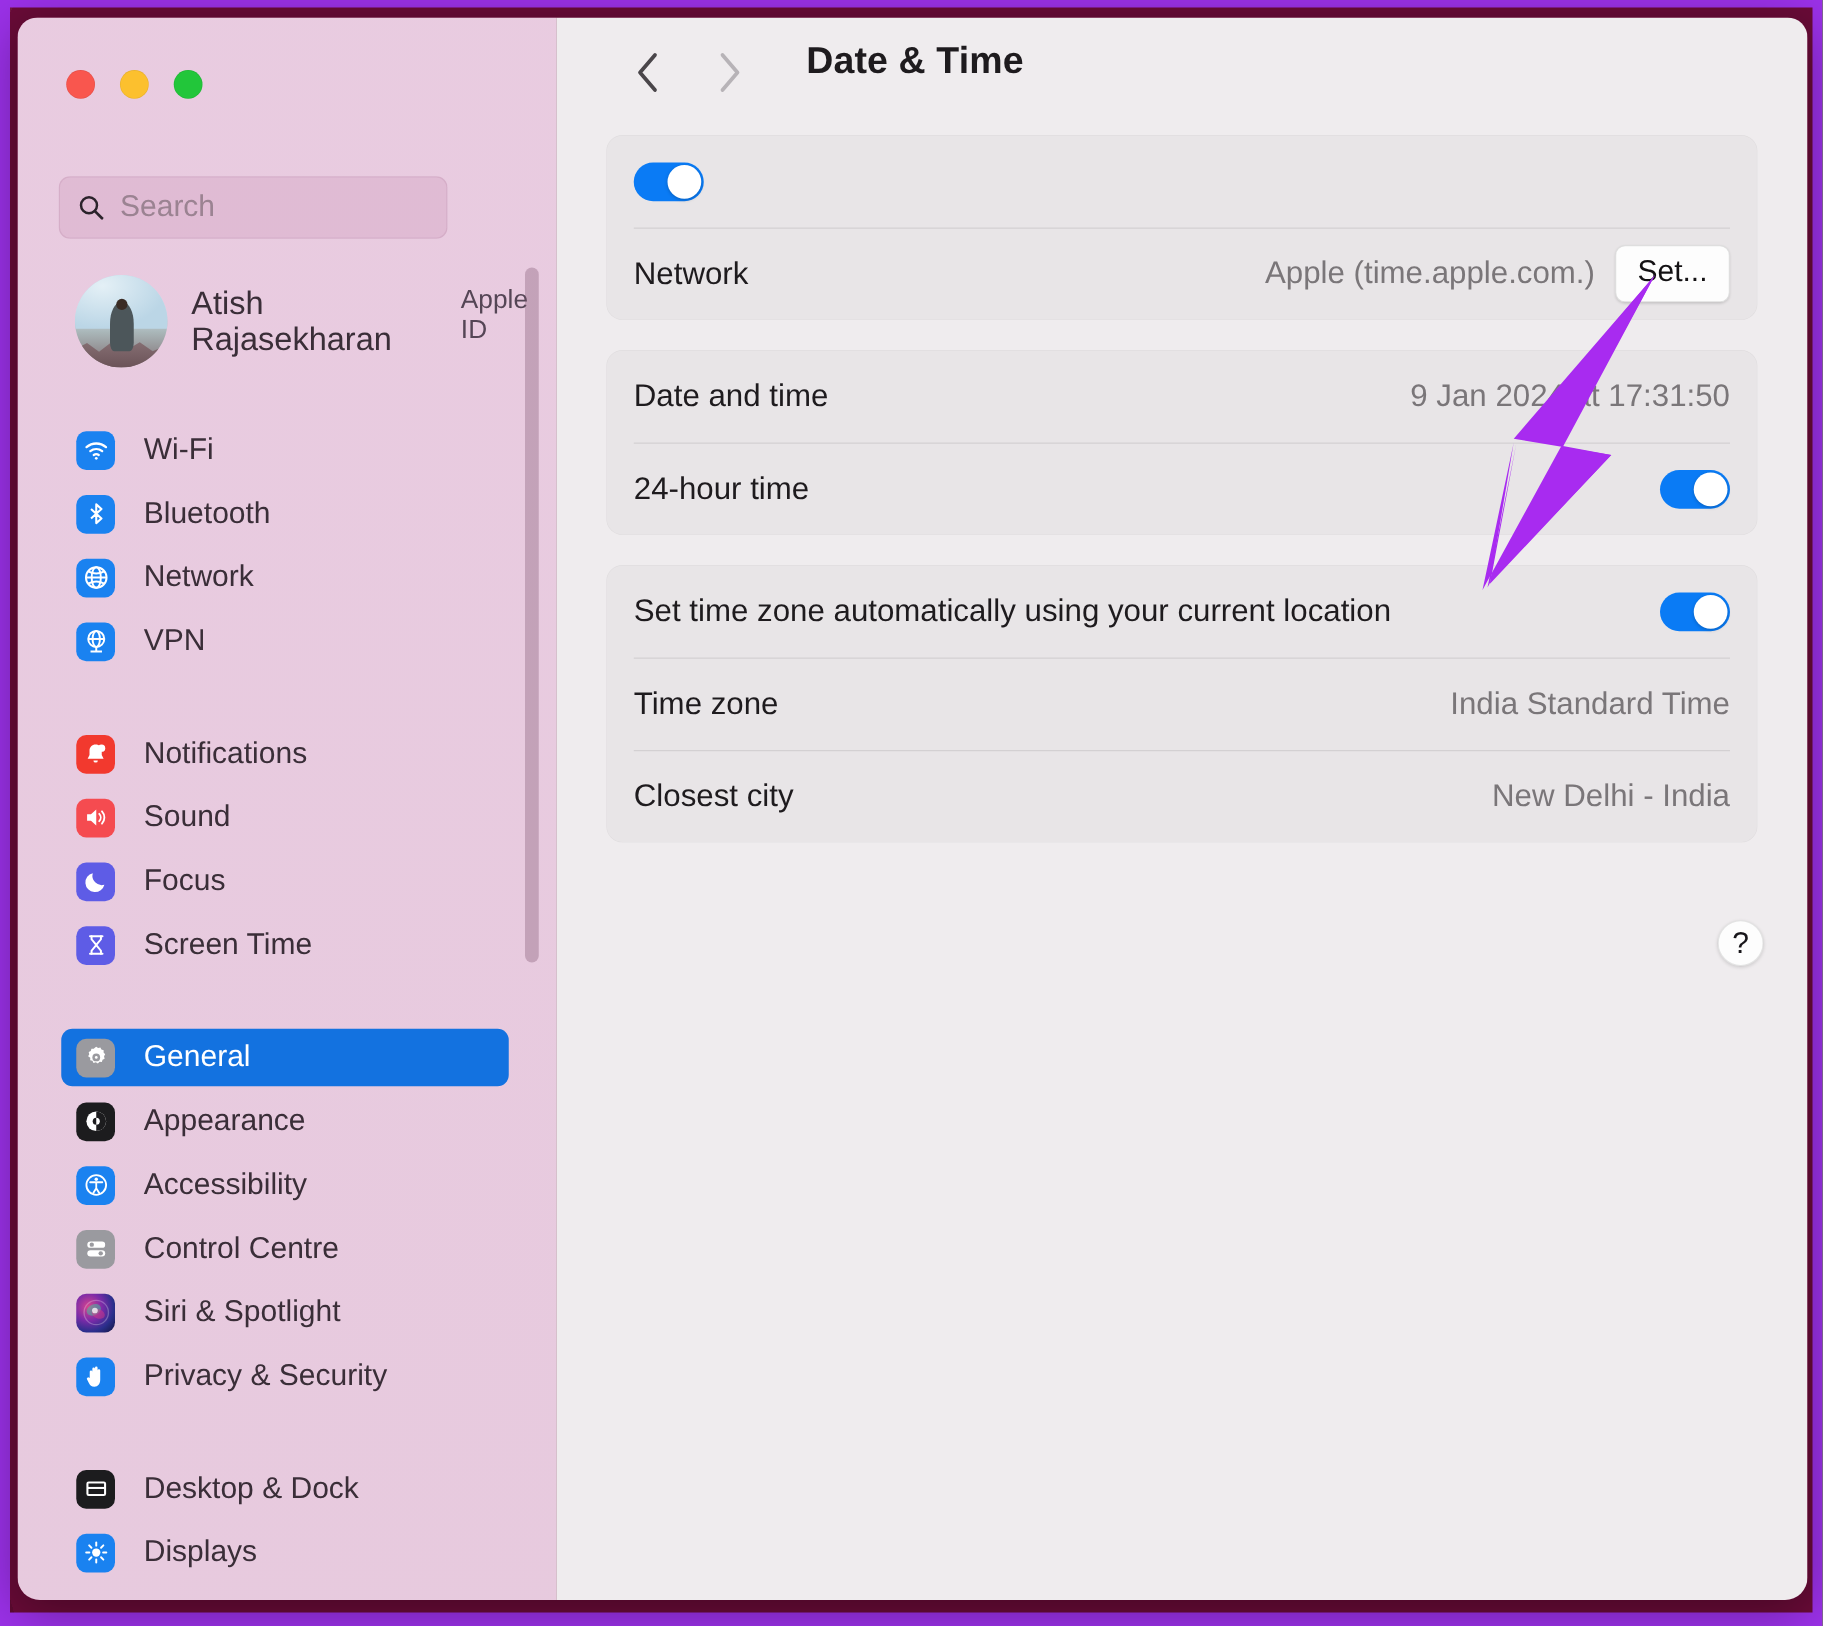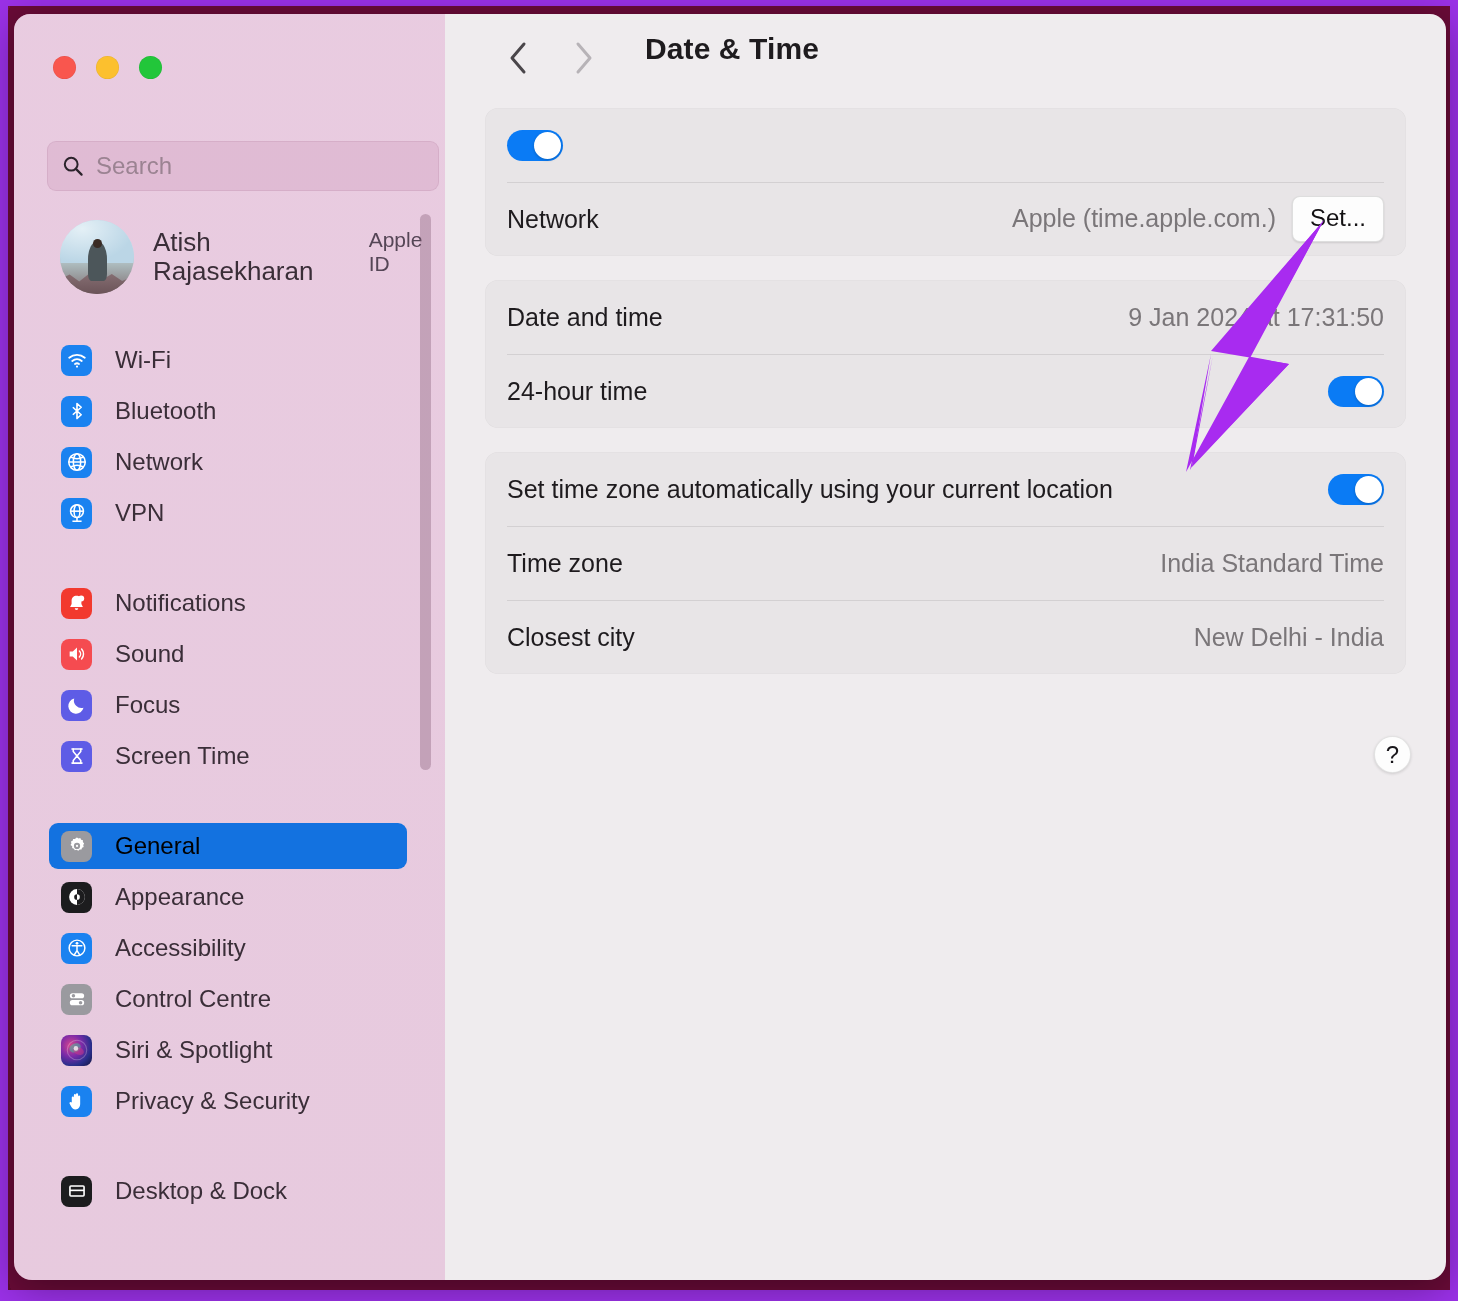--- a/index.html
+++ b/index.html
@@ -71,21 +71,21 @@
     border-radius: 50%;
     display: block;
   }
   .tl.red    { background: #F9564E; box-shadow: inset 0 0 0 0.5px rgba(0,0,0,0.08); }
   .tl.yellow { background: #FCC02E; box-shadow: inset 0 0 0 0.5px rgba(0,0,0,0.08); }
   .tl.green  { background: #22C63A; box-shadow: inset 0 0 0 0.5px rgba(0,0,0,0.08); }
 
   .search-wrap {
     position: absolute;
     left: 33px; top: 127px;
-    width: 392px; height: 50px;
+    width: 311px; height: 50px;
     background: rgba(204,152,186,0.30);
     border: 1px solid rgba(150,90,130,0.14);
     border-radius: 9px;
     display: flex;
     align-items: center;
     padding: 0 14px;
     z-index: 4;
   }
   .search-icon { width: 22px; height: 22px; flex: 0 0 22px; margin-right: 12px; }
   .search-input {
@@ -150,21 +150,21 @@
     display: flex;
     align-items: center;
     gap: 23px;
     height: 46px;
     margin: 5px 38px 5px 35px;
     padding: 0 12px;
     border-radius: 9px;
     cursor: default;
   }
   .nav-item.selected { background: #1372E0; }
-  .nav-item.selected .nav-label { color: #000000; }
+  .nav-item.selected .nav-label { color: #ffffff; }
   .nav-icon {
     width: 31px; height: 31px;
     flex: 0 0 31px;
     border-radius: 8px;
     display: flex; align-items: center; justify-content: center;
     overflow: hidden;
     position: relative;
   }
   .nav-icon svg { display: block; }
   .nav-label { font-size: 24px; color: #3A2E38; white-space: nowrap; }
@@ -491,20 +491,38 @@
         <div class="nav-item">
           <span class="nav-icon" style="background:#1C1C1E">
             <svg width="22" height="22" viewBox="0 0 24 24">
               <rect x="3.4" y="5.6" width="17.2" height="12.8" rx="2" fill="#fff"></rect>
               <rect x="5.2" y="7.4" width="13.6" height="3" fill="#1C1C1E"></rect>
               <rect x="5.2" y="12.2" width="13.6" height="4.4" fill="#1C1C1E"></rect>
             </svg>
           </span>
           <span class="nav-label">Desktop &amp; Dock</span>
         </div>
+        <div class="nav-item">
+          <span class="nav-icon" style="background:#1A82F0">
+            <svg width="22" height="22" viewBox="0 0 24 24">
+              <circle cx="12" cy="12" r="3.6" fill="#fff"></circle>
+              <g stroke="#fff" stroke-width="1.7" stroke-linecap="round">
+                <line x1="12" y1="3.2" x2="12" y2="6"></line>
+                  <line x1="12" y1="18" x2="12" y2="20.8"></line>
+                <line x1="3.2" y1="12" x2="6" y2="12"></line>
+                  <line x1="18" y1="12" x2="20.8" y2="12"></line>
+                <line x1="5.8" y1="5.8" x2="7.8" y2="7.8"></line>
+                  <line x1="16.2" y1="16.2" x2="18.2" y2="18.2"></line>
+                <line x1="18.2" y1="5.8" x2="16.2" y2="7.8"></line>
+                  <line x1="7.8" y1="16.2" x2="5.8" y2="18.2"></line>
+              </g>
+            </svg>
+          </span>
+          <span class="nav-label">Displays</span>
+        </div>
       </div>
 
     </div>
 
     <div class="sb-scroll"></div>
   </div>
 
   <div class="content">
 
     <div class="topbar">

